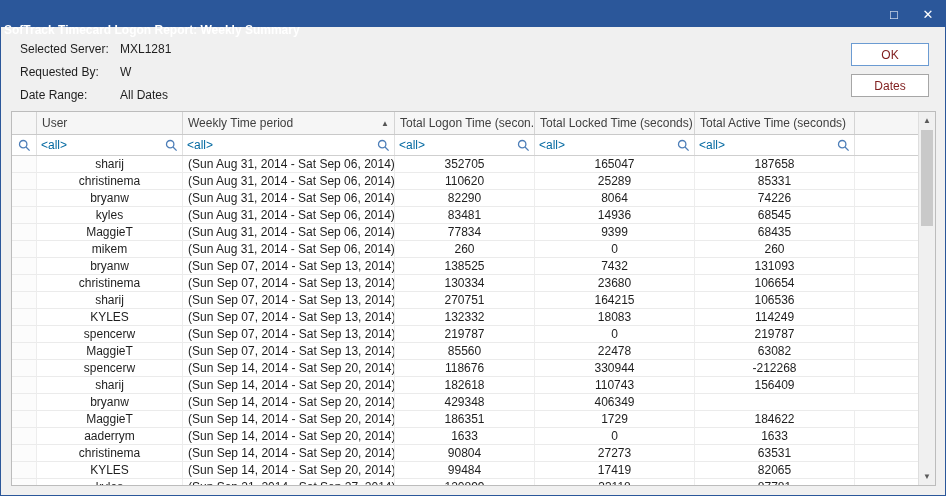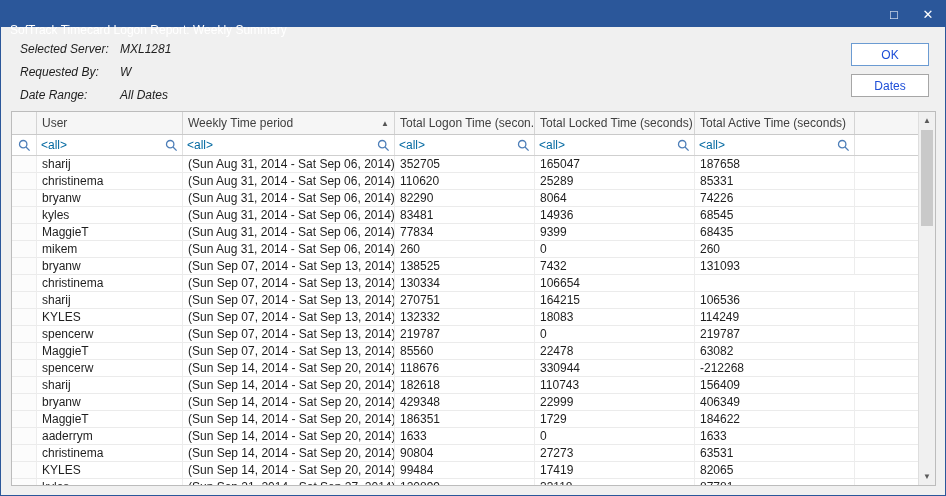--- a/index.html
+++ b/index.html
@@ -6,55 +6,55 @@
   body { margin: 0; background: #ffffff; font-family: "Liberation Sans", sans-serif; }
 
   .window {
     position: relative; width: 946px; height: 496px;
     border: 1px solid #2b579a; background: #f0f0f0;
     font-size: 12px; color: #1e1e1e; overflow: hidden;
   }
 
   
   .titlebar { height: 26px; background: #2b579a; color: #fff; display: flex; align-items: center; }
-  .titlebar-title { padding-left: 9px; font-size: 12px; font-weight: 400; margin-top: 32px; }
+  .titlebar-title { padding-left: 3px; font-size: 12px; font-weight: 700; margin-top: 32px; }
   .titlebar-buttons { margin-left: auto; display: flex; height: 100%; }
   .tb-btn { width: 34px; height: 26px; display: flex; align-items: center; justify-content: center;
             color: #fff; font-size: 13px; cursor: default; }
 
   
-  .info { position: absolute; top: 41px; left: 19px; font-style: italic; }
+  .info { position: absolute; top: 41px; left: 19px; }
   .info-row { display: flex; line-height: 14px; margin-bottom: 9px; }
   .info-label { width: 100px; }
 
   
   .side-buttons { position: absolute; top: 42px; right: 16px; display: flex; flex-direction: column; gap: 8px; }
   .btn { width: 78px; height: 23px; background: #ffffff; border: 1px solid #a6a6a6;
-         font-family: "Liberation Sans", sans-serif; font-size: 12px; color: #1d4ed8; }
+         font-family: "Liberation Sans", sans-serif; font-size: 12px; color: #7f1d1d; }
   .btn-ok { border-color: #6b9bd2; }
 
   
   .grid { position: absolute; top: 110px; left: 10px; right: 9px; bottom: 9px;
           background: #fff; border: 1px solid #bcbcbc; display: flex; overflow: hidden; }
   .grid-main { flex: 1; display: flex; flex-direction: column; overflow: hidden; }
 
   .grid-header { display: flex; height: 23px; background: #f6f6f6; border-bottom: 1px solid #c9c9c9; flex: none; }
   .hcell { border-right: 1px solid #d4d4d4; display: flex; align-items: center; padding: 0 5px;
            color: #404040; overflow: hidden; white-space: nowrap; }
   .sort-arrow { margin-left: auto; font-size: 8px; color: #555; padding-left: 4px; }
 
   .filter-row { display: flex; height: 21px; border-bottom: 1px solid #cfcfcf; background: #fff; flex: none; }
   .fcell { border-right: 1px solid #e2e2e2; display: flex; align-items: center; padding: 0 4px;
            color: #0369a1; overflow: hidden; white-space: nowrap; }
   .fcell .ftext { flex: 1; }
   .fcenter { justify-content: center; }
   .mag { display: flex; align-items: center; margin-left: auto; }
   .fcenter .mag { margin-left: 0; }
 
-  .grid-body { flex: 1; overflow: hidden; }
+  .grid-body { flex: 1; overflow: hidden; text-align: center; }
   .grow { display: flex; height: 17px; background: #fff; }
   .dcell { border-right: 1px solid #ededed; border-bottom: 1px solid #ebebeb; padding: 0 5px;
            line-height: 16px; color: #1e1e1e; overflow: hidden; white-space: nowrap; }
   .ind { background: #fcfcfc; }
 
   
   .col-ind    { width: 25px;  flex: none; }
   .col-user   { width: 146px; flex: none; }
   .col-period { width: 212px; flex: none; }
   .col-logon  { width: 140px; flex: none; }
@@ -243,20 +243,21 @@
             <div class="dcell col-logon"><span>138525</span></div>
             <div class="dcell col-locked"><span>7432</span></div>
             <div class="dcell col-active"><span>131093</span></div>
             <div class="dcell col-filler"></div>
           </div>
           <div class="grow">
             <div class="dcell col-ind ind"></div>
             <div class="dcell col-user"><span>christinema</span></div>
             <div class="dcell col-period"><span>(Sun Sep 07, 2014 - Sat Sep 13, 2014)</span></div>
             <div class="dcell col-logon"><span>130334</span></div>
+            <div class="dcell col-locked"><span>23680</span></div>
             <div class="dcell col-active"><span>106654</span></div>
             <div class="dcell col-filler"></div>
           </div>
           <div class="grow">
             <div class="dcell col-ind ind"></div>
             <div class="dcell col-user"><span>sharij</span></div>
             <div class="dcell col-period"><span>(Sun Sep 07, 2014 - Sat Sep 13, 2014)</span></div>
             <div class="dcell col-logon"><span>270751</span></div>
             <div class="dcell col-locked"><span>164215</span></div>
             <div class="dcell col-active"><span>106536</span></div>
@@ -305,21 +306,20 @@
             <div class="dcell col-logon"><span>182618</span></div>
             <div class="dcell col-locked"><span>110743</span></div>
             <div class="dcell col-active"><span>156409</span></div>
             <div class="dcell col-filler"></div>
           </div>
           <div class="grow">
             <div class="dcell col-ind ind"></div>
             <div class="dcell col-user"><span>bryanw</span></div>
             <div class="dcell col-period"><span>(Sun Sep 14, 2014 - Sat Sep 20, 2014)</span></div>
             <div class="dcell col-logon"><span>429348</span></div>
-            <div class="dcell col-locked"><span>22999</span></div>
             <div class="dcell col-active"><span>406349</span></div>
             <div class="dcell col-filler"></div>
           </div>
           <div class="grow">
             <div class="dcell col-ind ind"></div>
             <div class="dcell col-user"><span>MaggieT</span></div>
             <div class="dcell col-period"><span>(Sun Sep 14, 2014 - Sat Sep 20, 2014)</span></div>
             <div class="dcell col-logon"><span>186351</span></div>
             <div class="dcell col-locked"><span>1729</span></div>
             <div class="dcell col-active"><span>184622</span></div>

